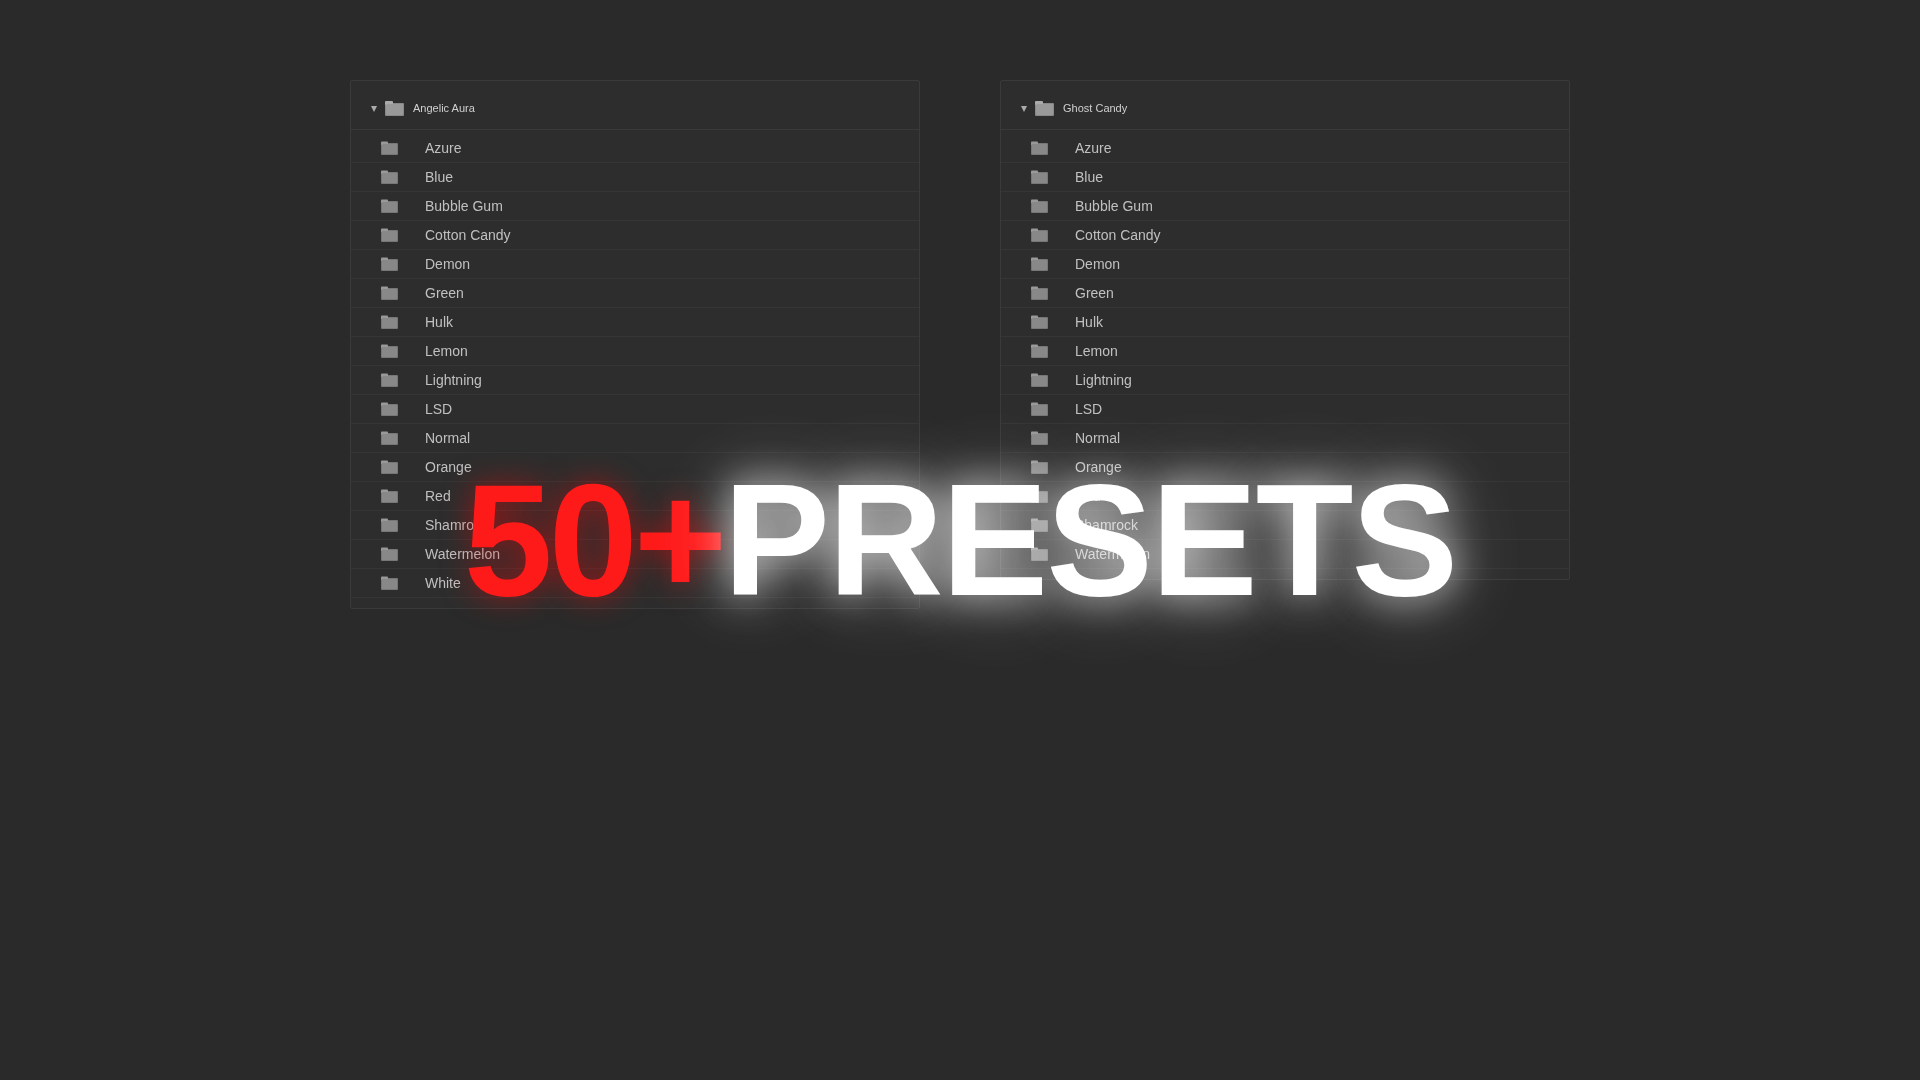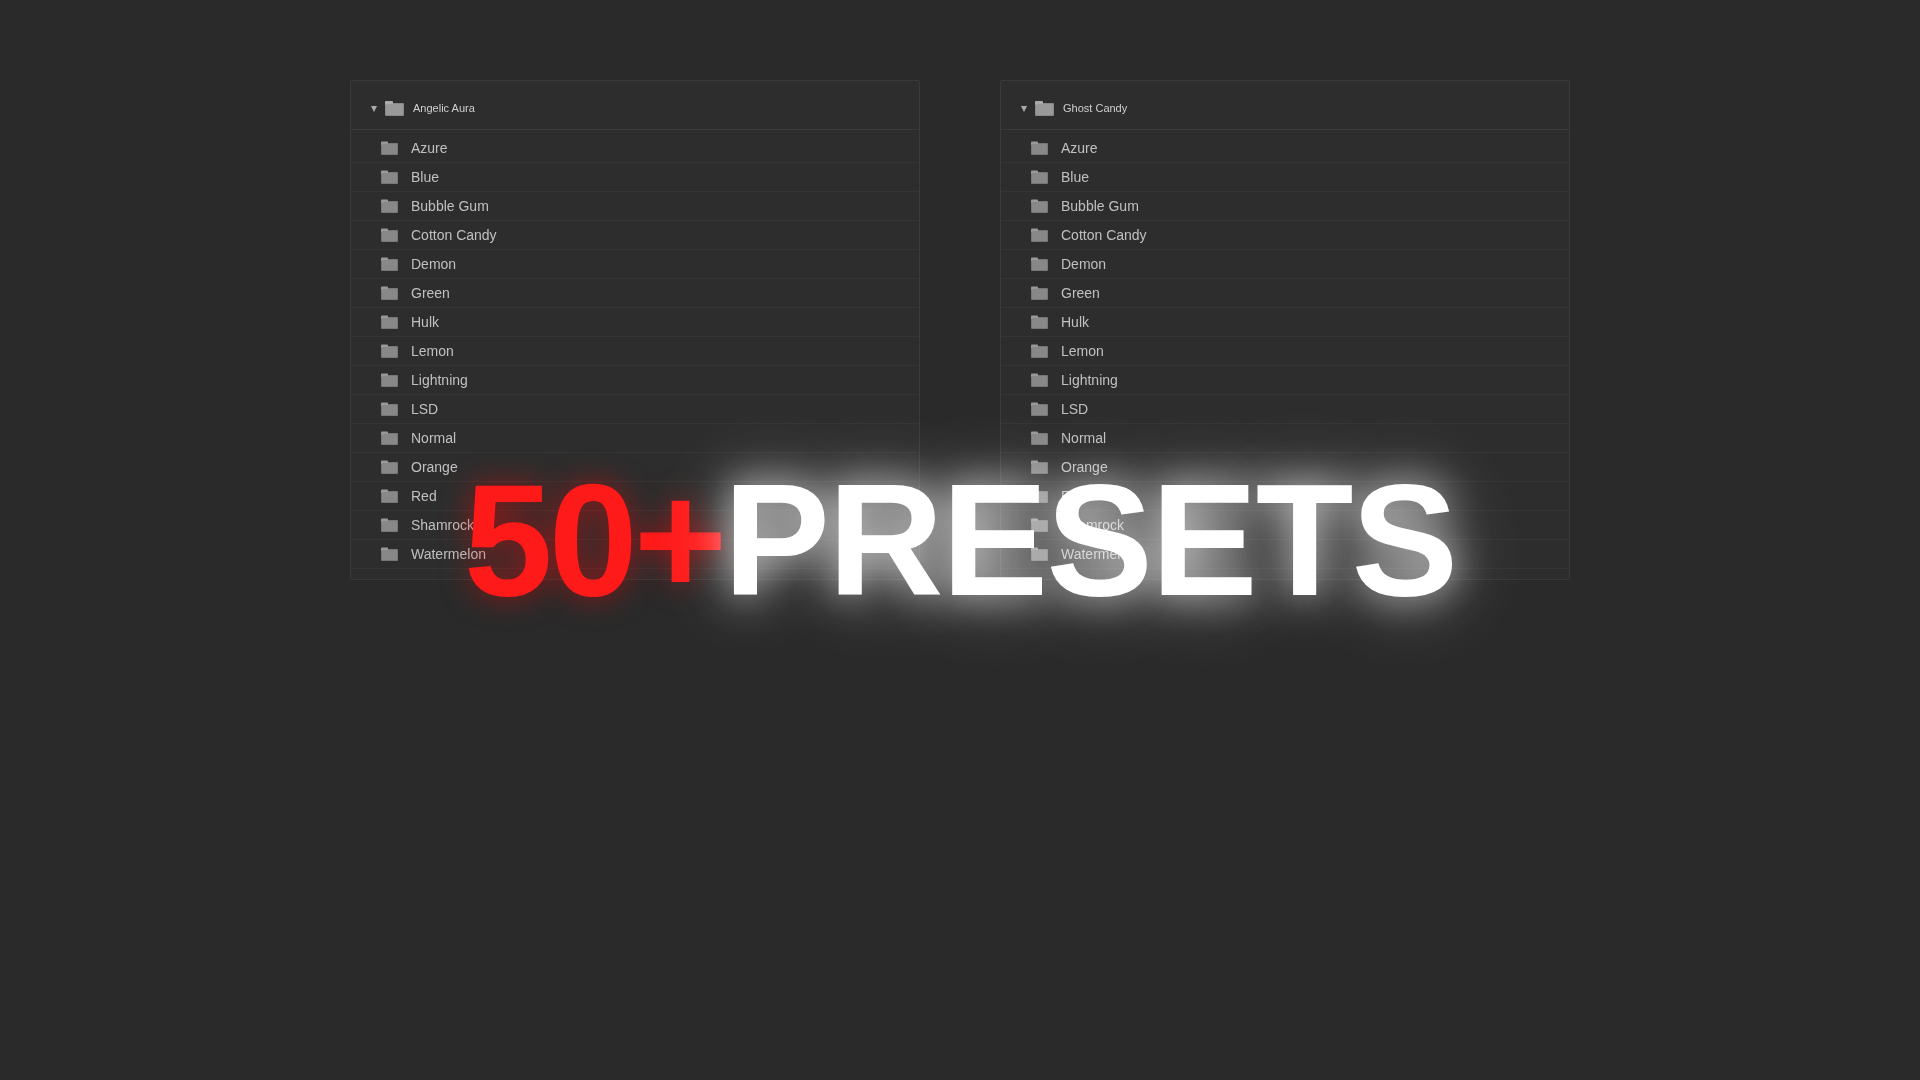--- a/index.html
+++ b/index.html
@@ -59,21 +59,21 @@
 
     .panel-title {
       color: #d0d0d0;
       font-size: 11px;
       font-weight: 500;
     }
 
     .preset-item {
       display: flex;
       align-items: flex-start;
-      gap: 12px;
+      gap: 26px;
       padding: 6px 20px 6px 30px;
       border-bottom: 1px solid #353535;
       cursor: pointer;
     }
 
     .preset-icon {
       width: 18px;
       height: 16px;
       flex-shrink: 0;
     }
@@ -250,20 +250,28 @@
       <span class="preset-label">Shamrock</span>
     </div>
         <div class="preset-item">
       <span class="preset-icon"><svg viewBox="0 0 18 16" fill="none" xmlns="http://www.w3.org/2000/svg">
       <rect x="0" y="3" width="17" height="12" rx="1" fill="#777"></rect>
       <rect x="0" y="1.5" width="7" height="3.5" rx="0.8" fill="#999"></rect>
       <rect x="1" y="4" width="15" height="10" rx="1" fill="#888"></rect>
     </svg></span>
       <span class="preset-label">Watermelon</span>
     </div>
+        <div class="preset-item">
+      <span class="preset-icon"><svg viewBox="0 0 18 16" fill="none" xmlns="http://www.w3.org/2000/svg">
+      <rect x="0" y="3" width="17" height="12" rx="1" fill="#777"></rect>
+      <rect x="0" y="1.5" width="7" height="3.5" rx="0.8" fill="#999"></rect>
+      <rect x="1" y="4" width="15" height="10" rx="1" fill="#888"></rect>
+    </svg></span>
+      <span class="preset-label">White</span>
+    </div>
       </div>
   </div>
 
   <div class="panel">
     <div class="panel-header">
       <span class="chevron-icon">▾</span>
       <span class="folder-icon">
         <svg viewBox="0 0 20 18" fill="none" xmlns="http://www.w3.org/2000/svg">
           <rect x="0" y="4" width="19" height="13" rx="1" fill="#888"></rect>
           <rect x="0" y="2" width="8" height="4" rx="1" fill="#aaa"></rect>

